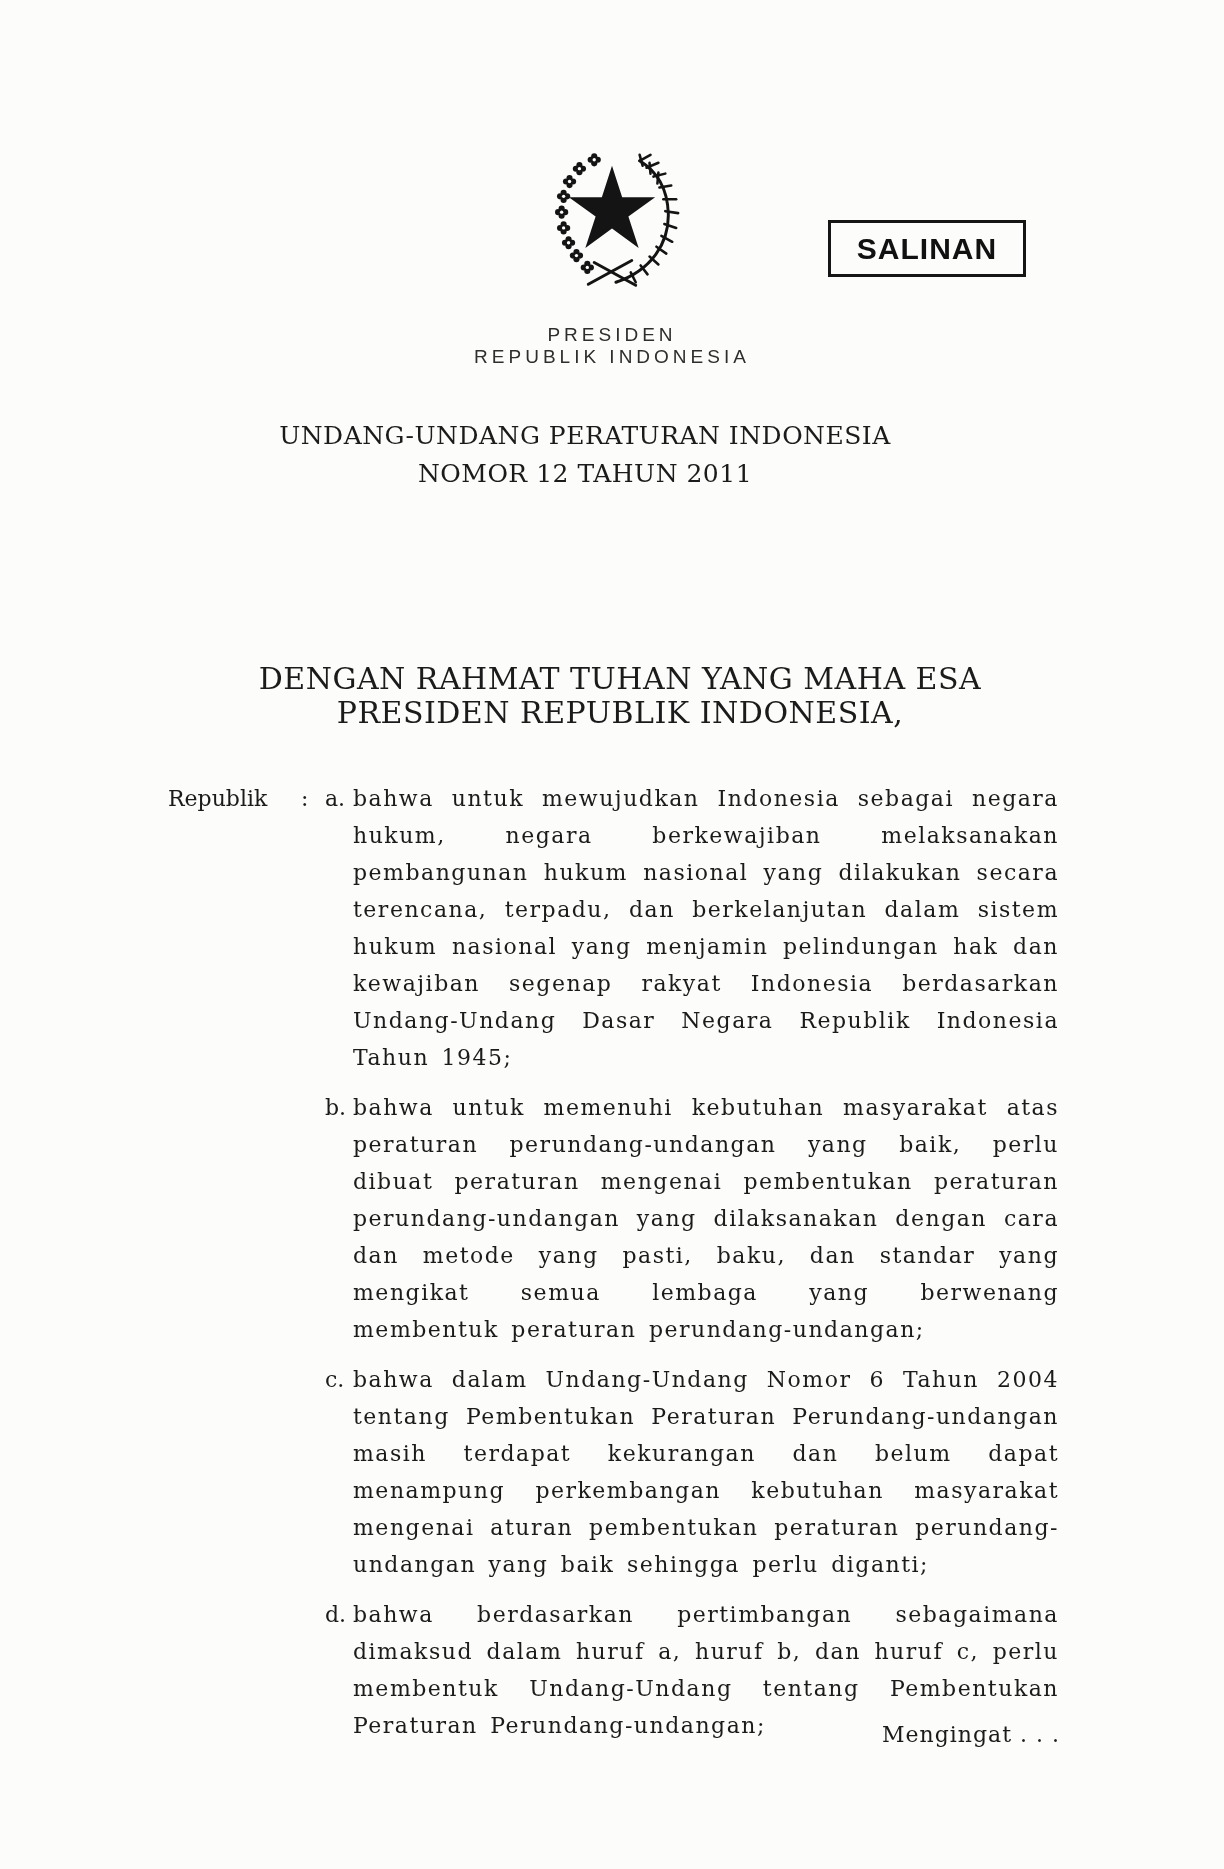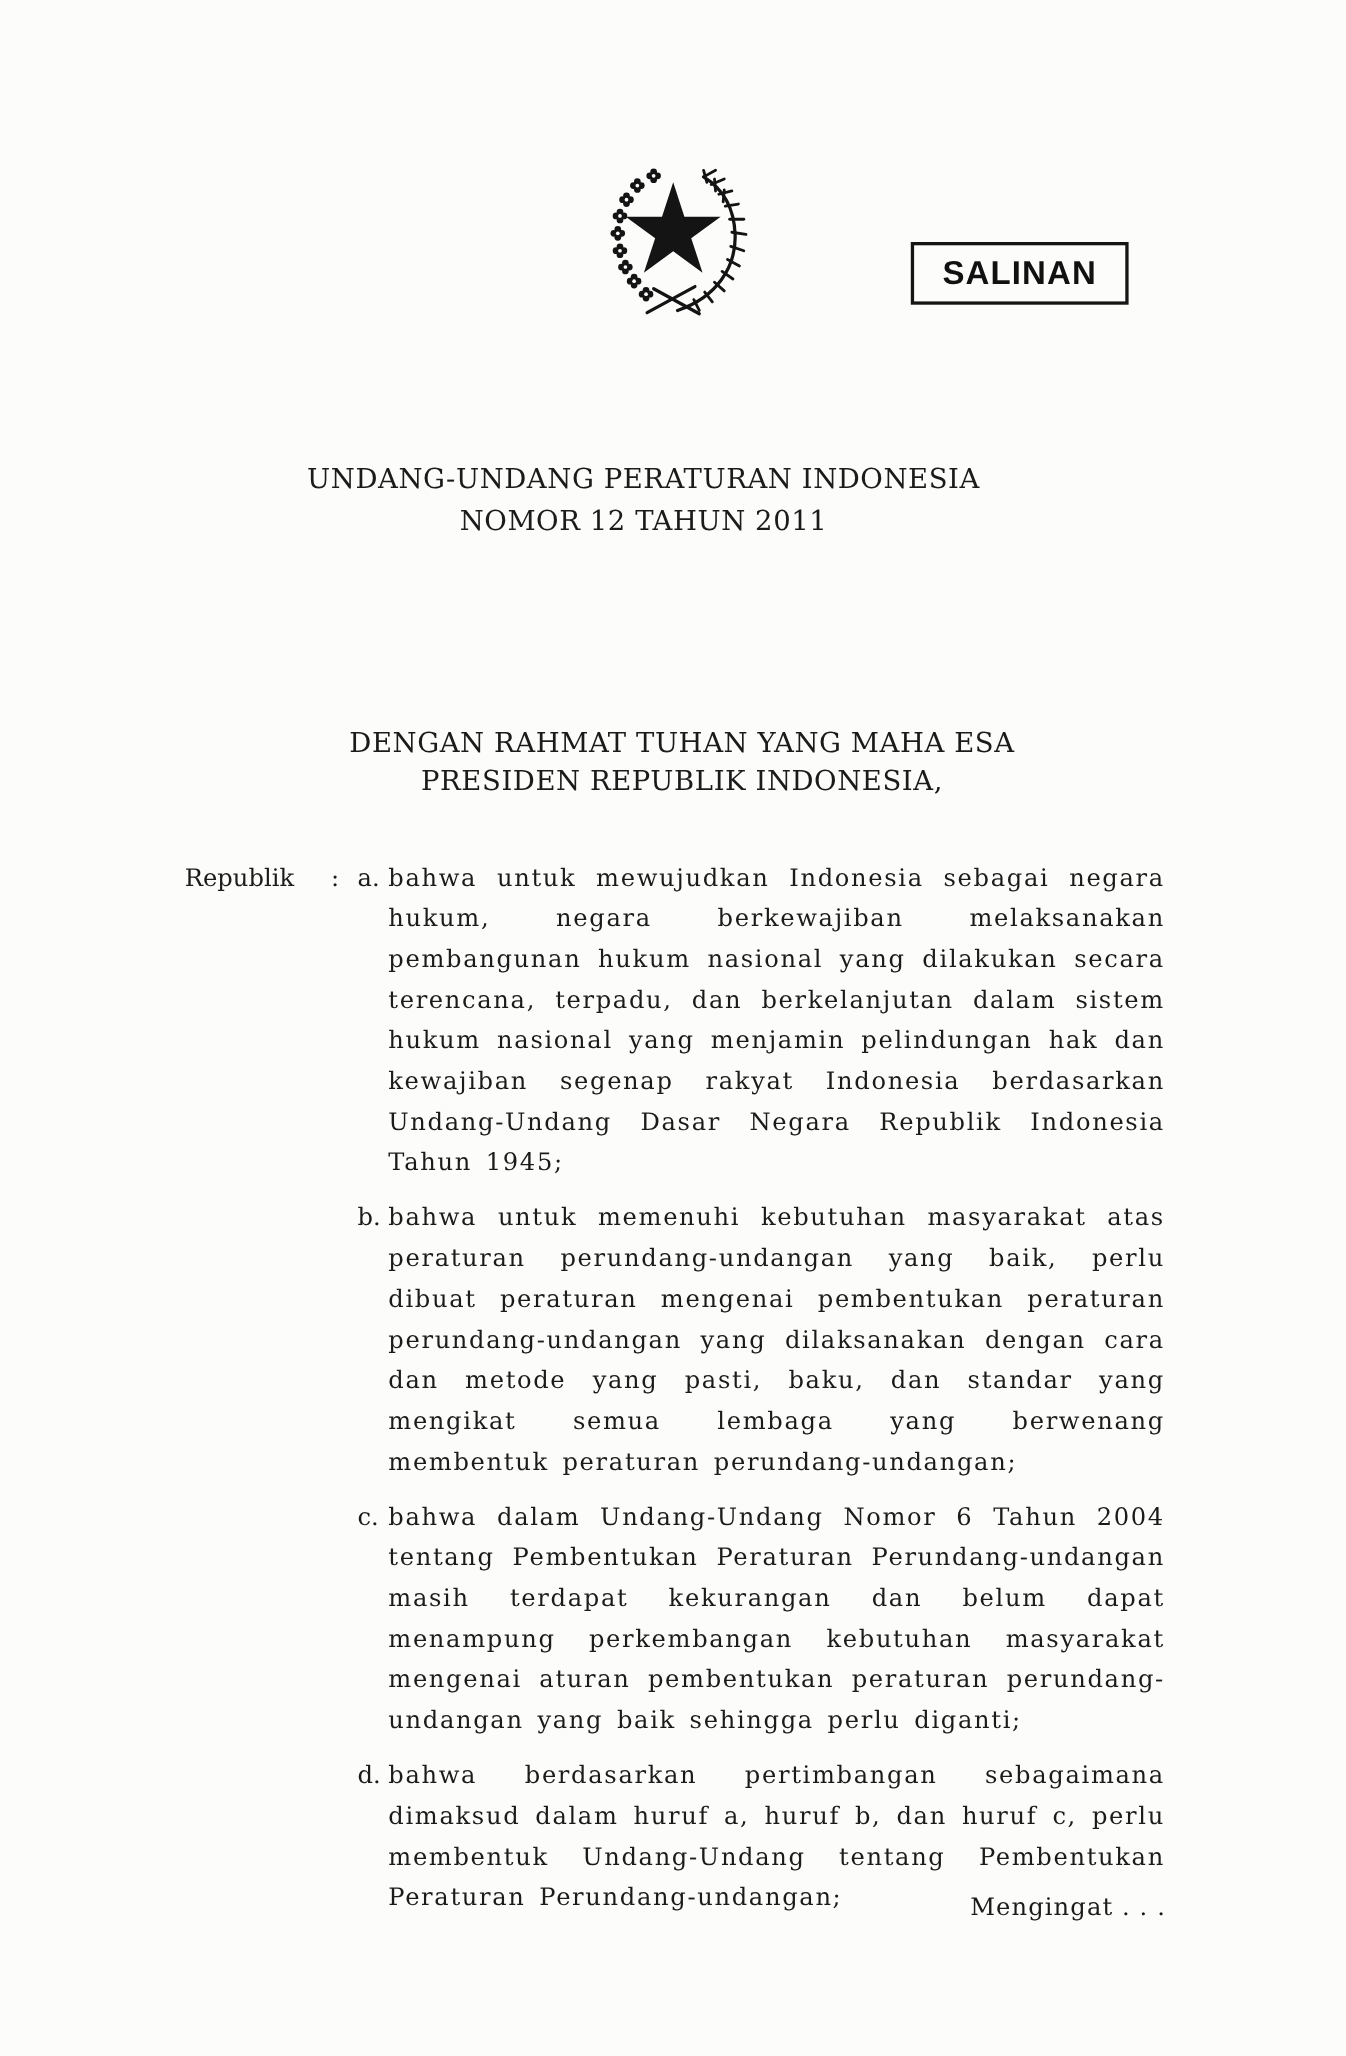--- a/index.html
+++ b/index.html
@@ -28,21 +28,21 @@
     font-size:19px;letter-spacing:4px;line-height:22px;color:#2e2e2e;
   }
   
   .doc-title{position:absolute;left:165px;width:840px;text-align:center;
     font-size:25px;letter-spacing:0.5px;white-space:nowrap;}
   .t1{top:421px;}
   .t2{top:459px;}
   .t3{top:504px;transform:translateX(33px);}
   .t4{top:551px;}
   .preamble{position:absolute;left:170px;width:900px;text-align:center;
-    font-size:25px;letter-spacing:0.5px;white-space:nowrap;}
+    font-size:30px;letter-spacing:0.5px;white-space:nowrap;}
   .p1{top:661px;}
   .p2{top:695px;}
   
   .considering-label{position:absolute;left:168px;top:780px;font-size:22px;line-height:37px;}
   .considering-colon{position:absolute;left:301px;top:780px;font-size:22px;line-height:37px;}
   .considering-items{position:absolute;left:325px;top:780px;width:740px;}
   .item{display:flex;align-items:flex-start;}
   .item + .item{margin-top:13px;}
   .item-letter{flex:0 0 28px;font-size:22px;line-height:37px;}
   .item-text{
@@ -156,20 +156,24 @@
             <circle r="1.7" fill="#fcfcfa"></circle>
           </g>
       </g>
     </svg>
   </div>
 
   <div class="stamp">
     <span>SALINAN</span>
   </div>
 
+  <div class="letterhead">
+    <div>PRESIDEN</div>
+    <div>REPUBLIK INDONESIA</div>
+  </div>
 
   <div class="doc-title t1">UNDANG-UNDANG PERATURAN INDONESIA</div>
   <div class="doc-title t2">NOMOR 12 TAHUN 2011</div>
 
   <div class="preamble p1">DENGAN RAHMAT TUHAN YANG MAHA ESA</div>
   <div class="preamble p2">PRESIDEN REPUBLIK INDONESIA,</div>
 
   <div class="considering-label">Republik</div>
   <div class="considering-colon">:</div>
 

